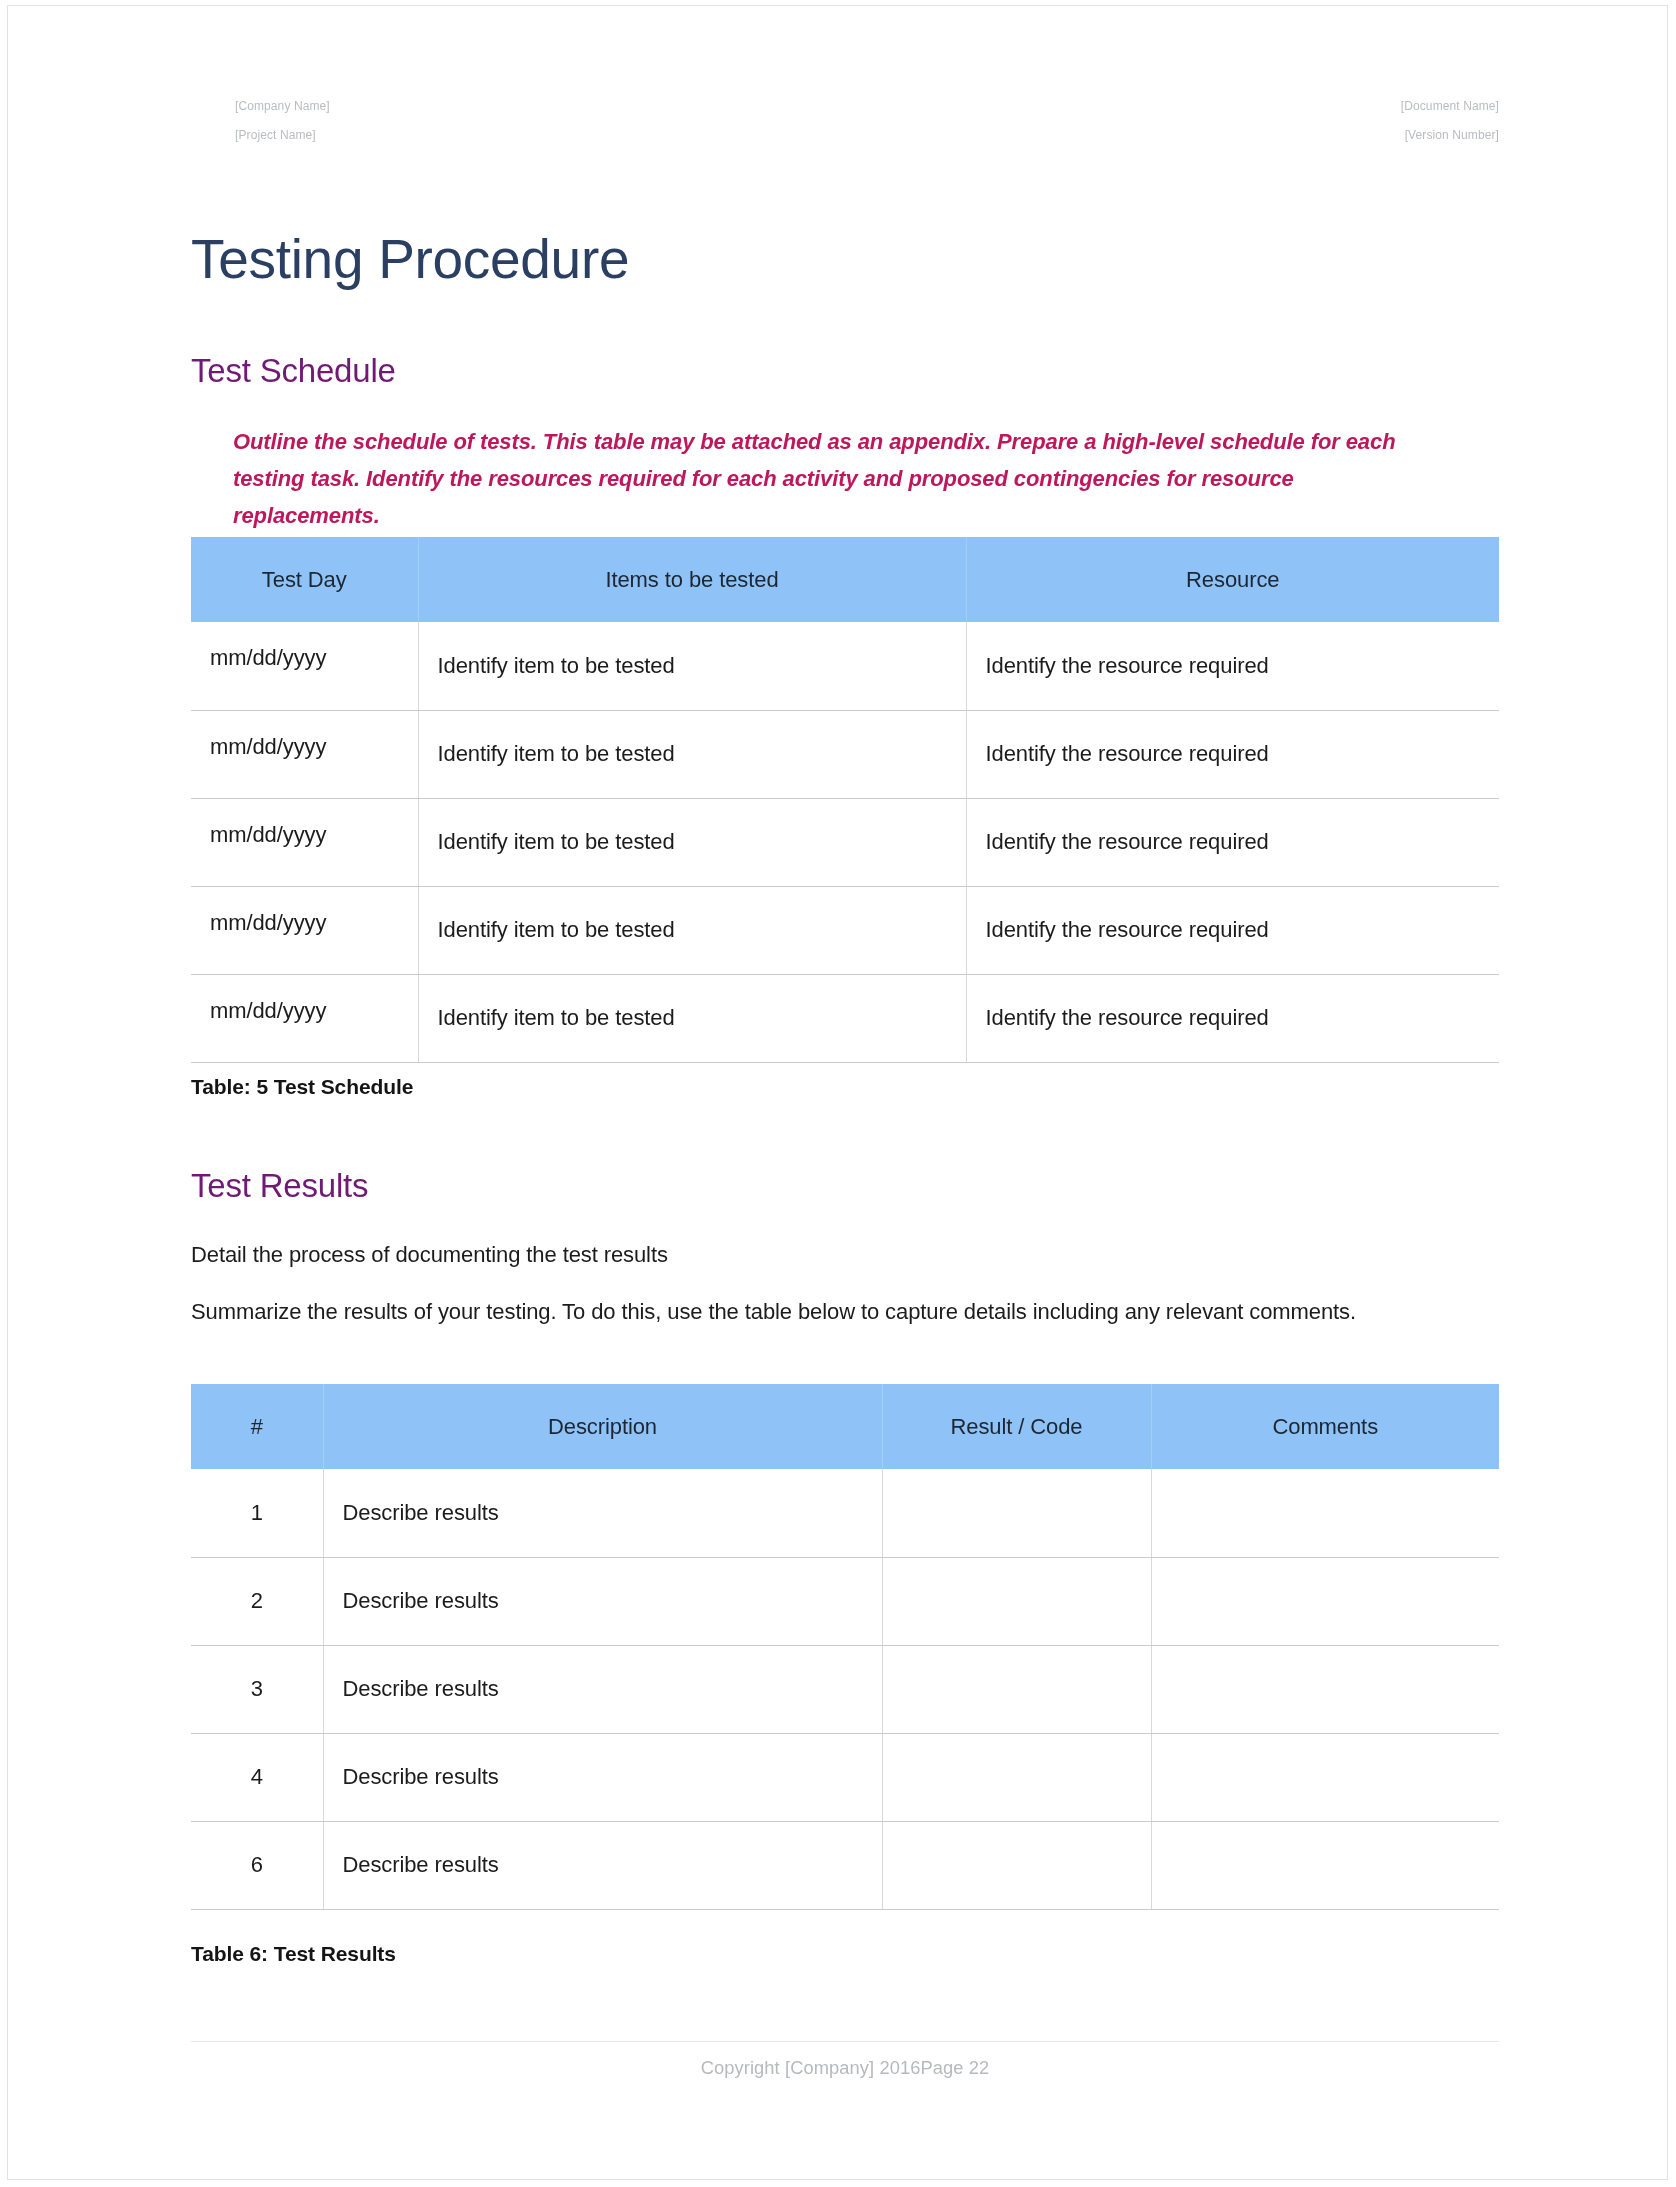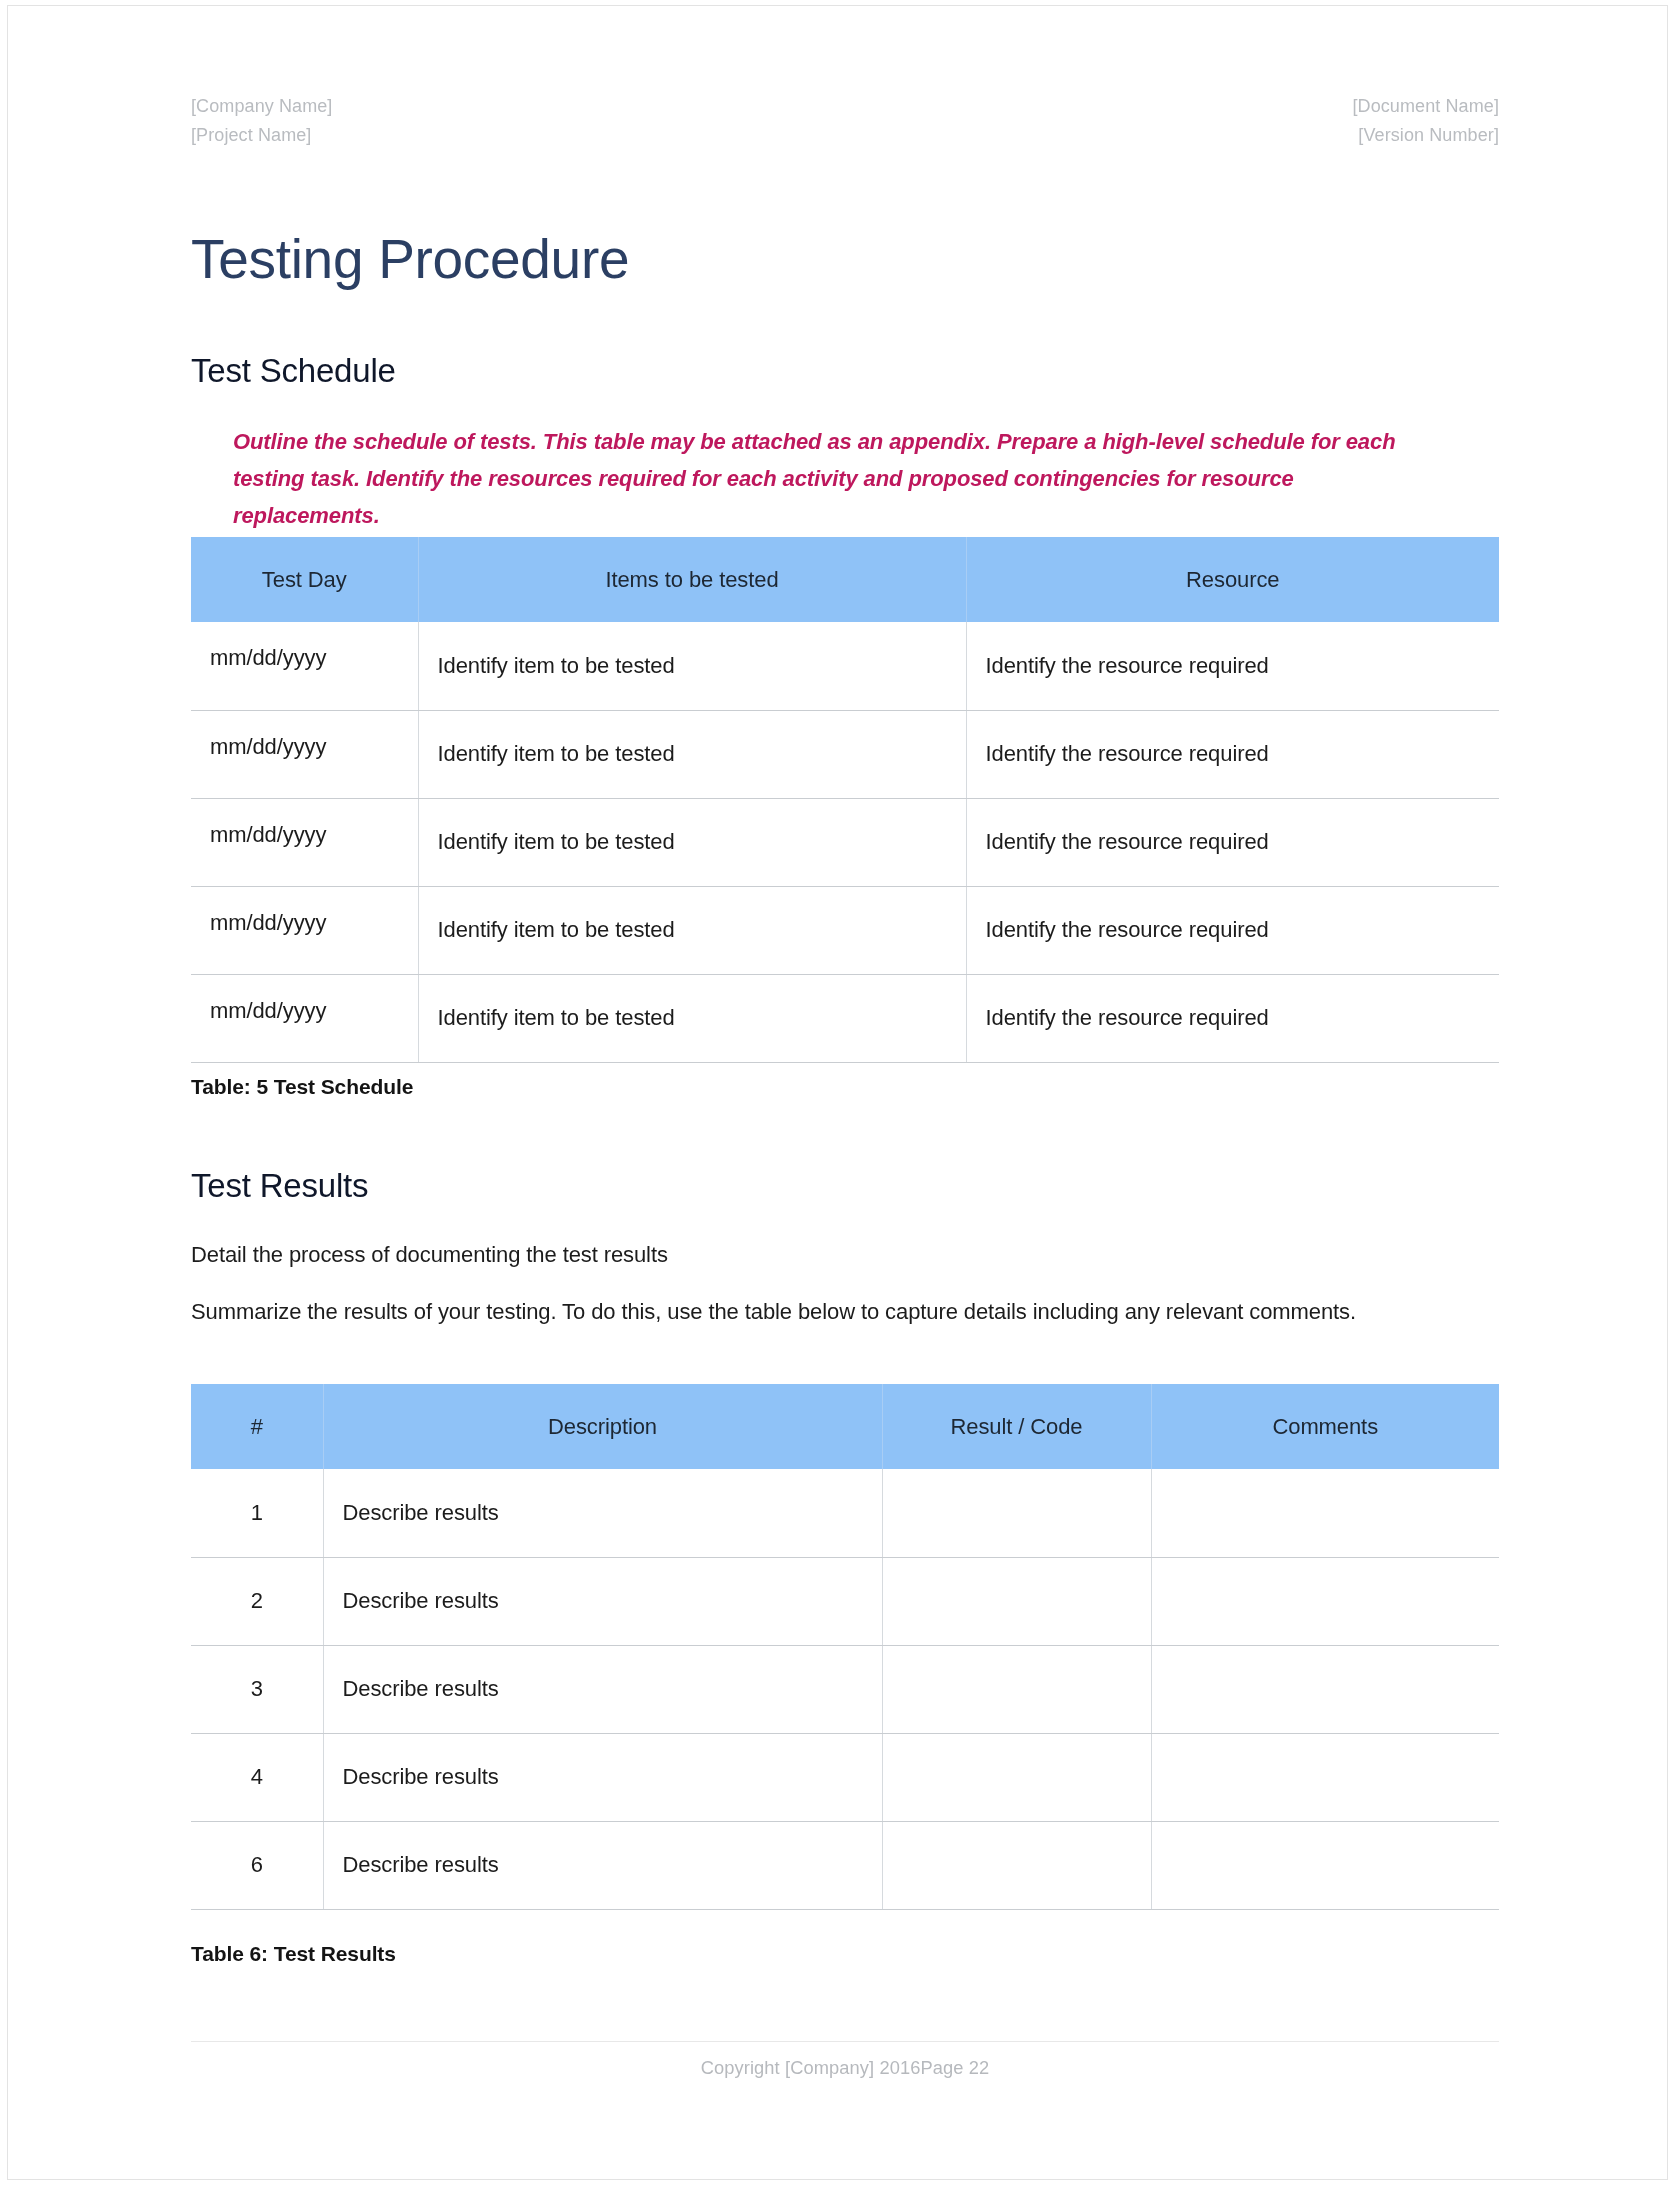--- a/index.html
+++ b/index.html
@@ -37,24 +37,25 @@
   .doc-header {
     position: absolute;
     left: 183px;
     top: 86px;
     width: 1308px;
     display: flex;
     justify-content: space-between;
     align-items: flex-start;
   }
   .hdr-left, .hdr-right {
-    font-size: 18px;
+    font-size: 12px;
     line-height: 29px;
     color: #b9bcc0;
     letter-spacing: 0.1px;
+    margin-left: 44px;
   }
   .hdr-right { text-align: right; }
 
   
   .doc-title {
     position: absolute;
     left: 183px;
     top: 183px;
     font-size: 55px;
     line-height: 66px;
@@ -62,21 +63,21 @@
     color: #2b3f63;
     letter-spacing: -0.3px;
     white-space: nowrap;
   }
   .h2-heading {
     position: absolute;
     left: 183px;
     font-size: 33px;
     line-height: 42px;
     font-weight: 400;
-    color: #0f172a;
+    color: #701a75;
     letter-spacing: -0.2px;
     white-space: nowrap;
   }
   .h2-schedule { top: 316px; }
   .h2-results  { top: 1131px; }
 
   
   .instruction {
     position: absolute;
     left: 225px;

